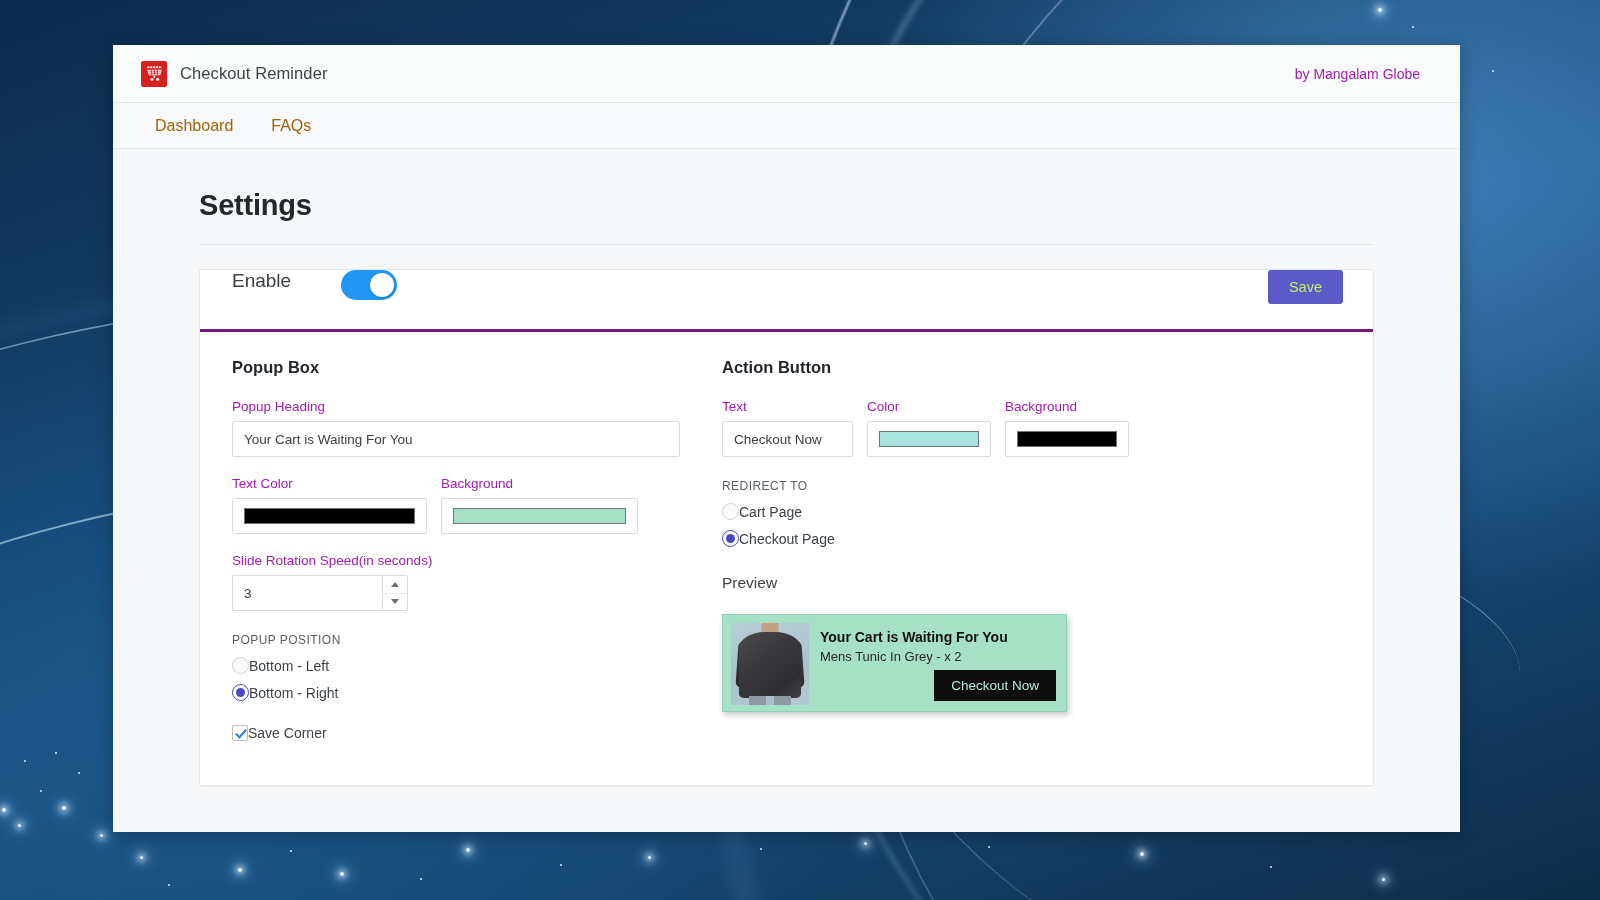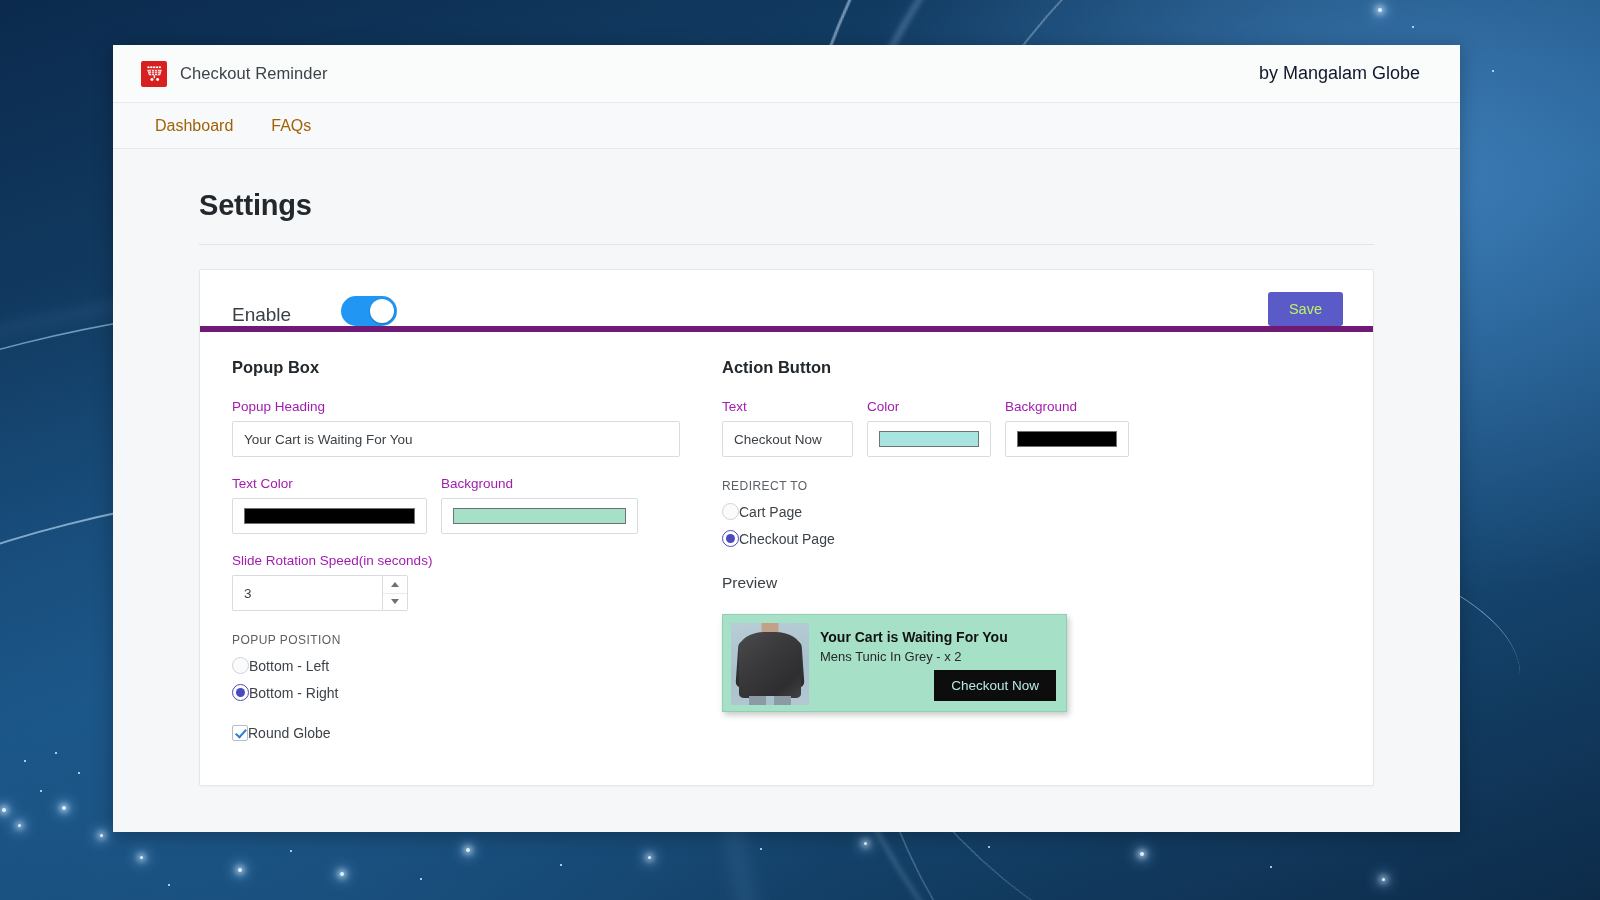--- a/index.html
+++ b/index.html
@@ -96,21 +96,21 @@
     border-radius: 2px;
     display: flex; align-items: center; justify-content: center;
     flex: none;
   }
   #logo-icon svg { display: block; }
   #app-title {
     font-size: 16.5px; color: #3c434a; letter-spacing: .1px;
   }
   #byline {
     margin-left: auto;
-    font-size: 18px; color: #0f172a;
+    font-size: 14px; color: #a21caf;
   }
 
   
   #nav-bar {
     height: 46px;
     background: #f8f9fa;
     border-bottom: 1px solid #e6e8ea;
     display: flex; align-items: center;
     padding-left: 40px;
     gap: 34px;
@@ -130,22 +130,22 @@
 
   
   #settings-card {
     background: #ffffff;
     border: 1px solid #e4e6e8;
     border-radius: 2px;
     box-shadow: 0 1px 2px rgba(0,0,0,0.03);
   }
   #card-topbar {
     height: 62px;
-    border-bottom: 6px solid #701a75;
-    display: flex; align-items: flex-end;
+    border-bottom: 3px solid #701a75;
+    display: flex; align-items: flex-start;
     padding: 0 30px 0 32px;
     gap: 28px;
   }
   #enable-label { font-size: 19px; color: #3b4045; margin-right: 22px; }
   #enable-toggle {
     width: 56px; height: 30px; border-radius: 15px;
     background: #2196f3; position: relative; cursor: pointer; flex: none;
   }
   #enable-toggle .knob {
     position: absolute; top: 3px; right: 3px;
@@ -431,21 +431,21 @@
                 <span class="radio-label">Bottom - Left</span>
               </div>
               <div class="radio-row">
                 <span class="radio checked"></span>
                 <span class="radio-label">Bottom - Right</span>
               </div>
             </div>
 
             <div class="check-row" style="margin-top:24px;">
               <span class="checkbox checked"></span>
-              <span class="check-label">Round Globe</span>
+              <span class="check-label">Save Corner</span>
             </div>
           </div>
 
           <div id="col-right">
             <h2 class="section-title">Action Button</h2>
 
             <div class="field-row">
               <div class="field" style="width:131px;">
                 <label class="field-label">Text</label>
                 <input class="text-input" type="text" value="Checkout Now" style="">

